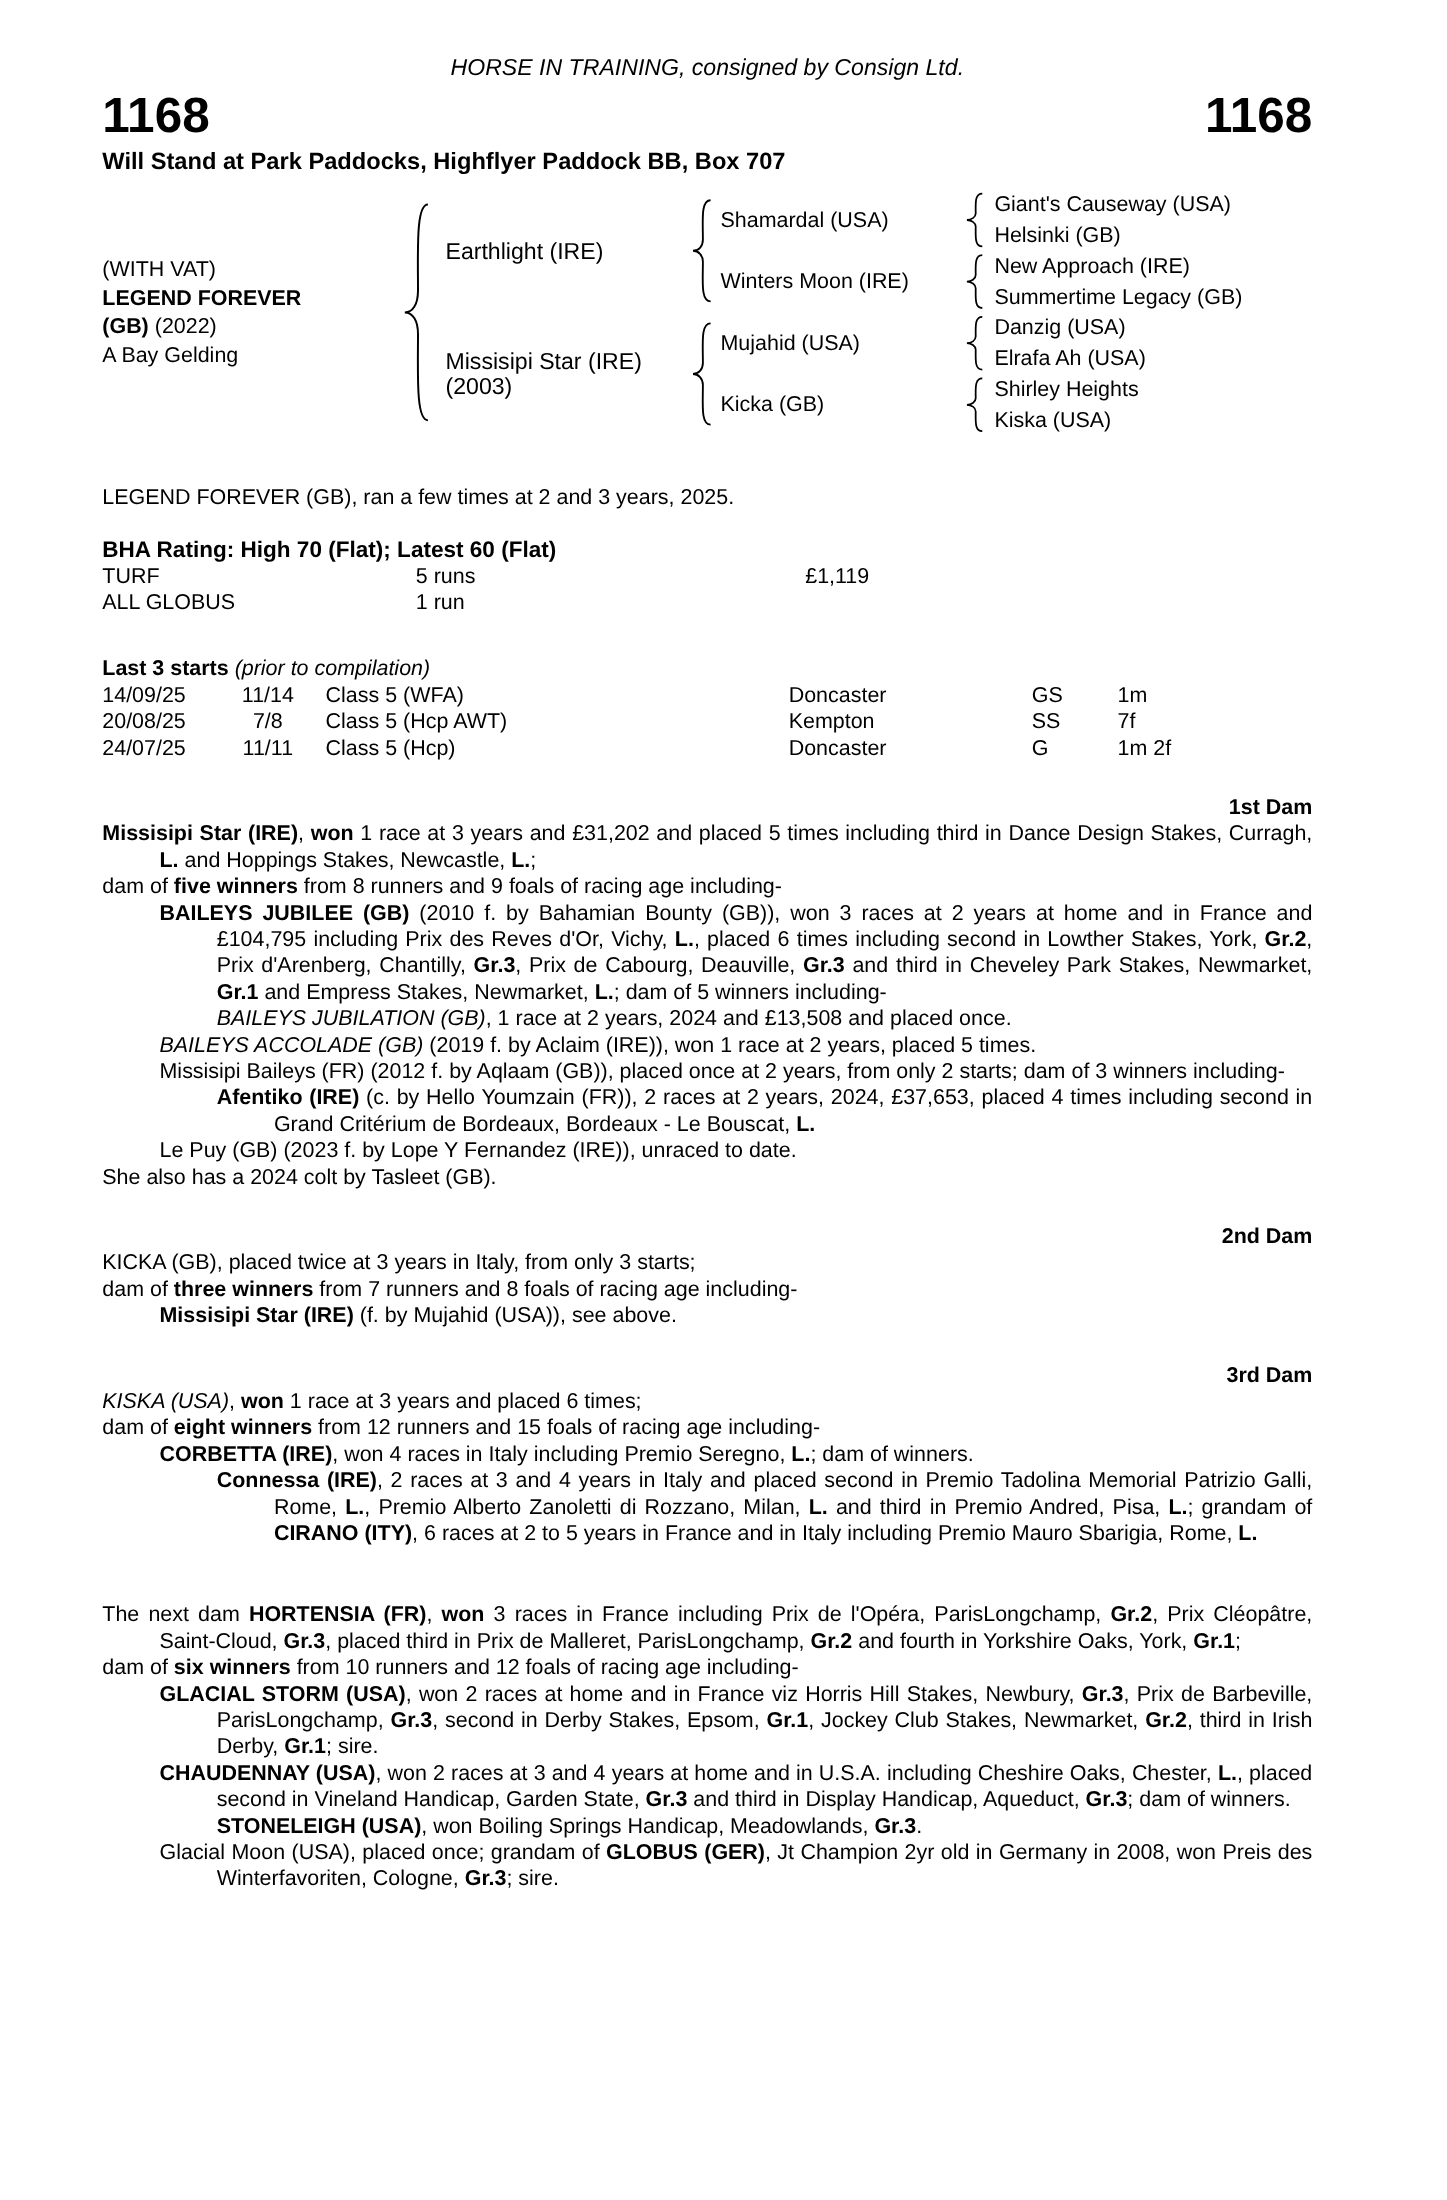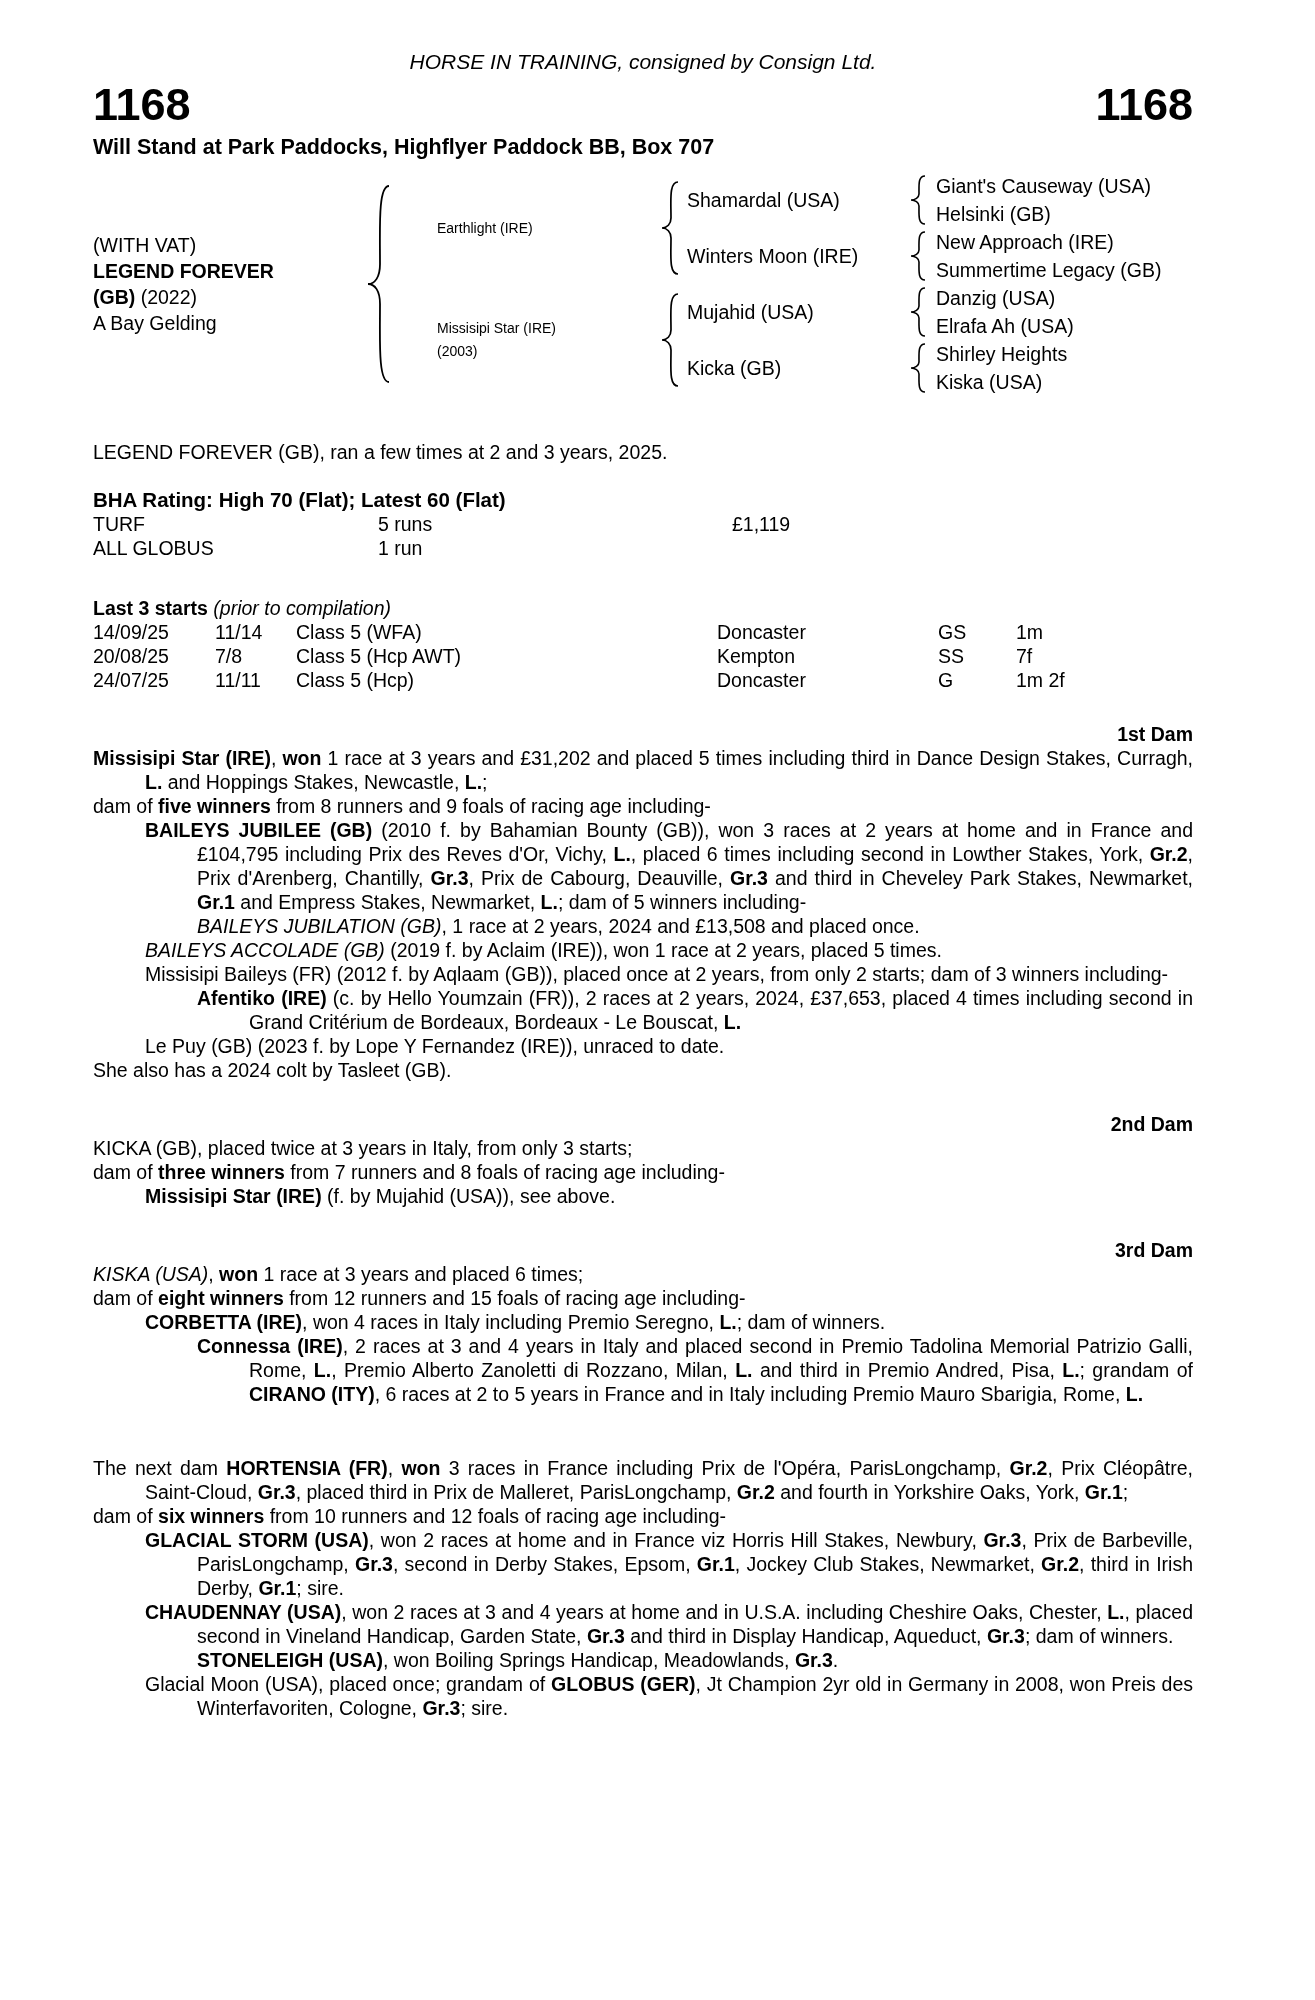--- a/index.html
+++ b/index.html
@@ -17,38 +17,38 @@
   .stand { font-weight:bold; font-size:21.5px; margin-top:8px; }
 
   
   .pedigree { display:flex; align-items:center; margin-top:12px; }
   .ped-left { width:272px; font-size:19.5px; line-height:26px; }
   .ped-left .pname { font-weight:bold; }
   .brace { flex:0 0 auto; display:block; }
   .gcol { display:flex; flex-direction:column; justify-content:center; }
   .ped-half { display:flex; align-items:center; }
   .g2cell { width:229px; padding-left:6px; box-sizing:border-box;
-            font-size:14px; line-height:23px;margin-left:32px; }
+            font-size:21px; line-height:23px; }
   .g3block { display:flex; align-items:center; }
   .g3cell { width:225px; padding-left:3px; box-sizing:border-box;
             font-size:19.5px; line-height:23px; white-space:nowrap; }
   .g4col > div { height:28px; line-height:28px; font-size:19.5px;
                  padding-left:5px; white-space:nowrap; }
 
   
   .summary { font-size:19.5px; line-height:24px; margin-top:44px; }
   .bha { font-weight:bold; font-size:20.5px; line-height:24px; margin-top:24px; }
   .surf-row { display:grid; grid-template-columns:285px 354px auto;
               font-size:19.5px; line-height:24px; }
   .last3-line { margin-top:36px; font-size:19.5px; line-height:24px; }
   .last3-line .t { font-weight:bold; }
   .last3-line .n { font-style:italic; }
   .start-row { display:grid; grid-template-columns:122px 57px 445px 221px 78px auto;
                font-size:19.5px; line-height:24px; }
-  .start-row .pos { text-align:left; }
+  .start-row .pos { text-align:center; }
   .start-row .cls { padding-left:24px; }
 
   
   .section { margin-top:30px; }
   .section.nextdam { margin-top:50px; }
   .sec-title { font-weight:bold; font-size:19.5px; line-height:24px;text-align:right; }
   .para { font-size:19.5px; line-height:24px; text-align:justify; margin:0; }
   .h01 { padding-left:52px;  text-indent:-52px; }
   .h12 { padding-left:104px; text-indent:-52px; }
   .h23 { padding-left:156px; text-indent:-52px; }

